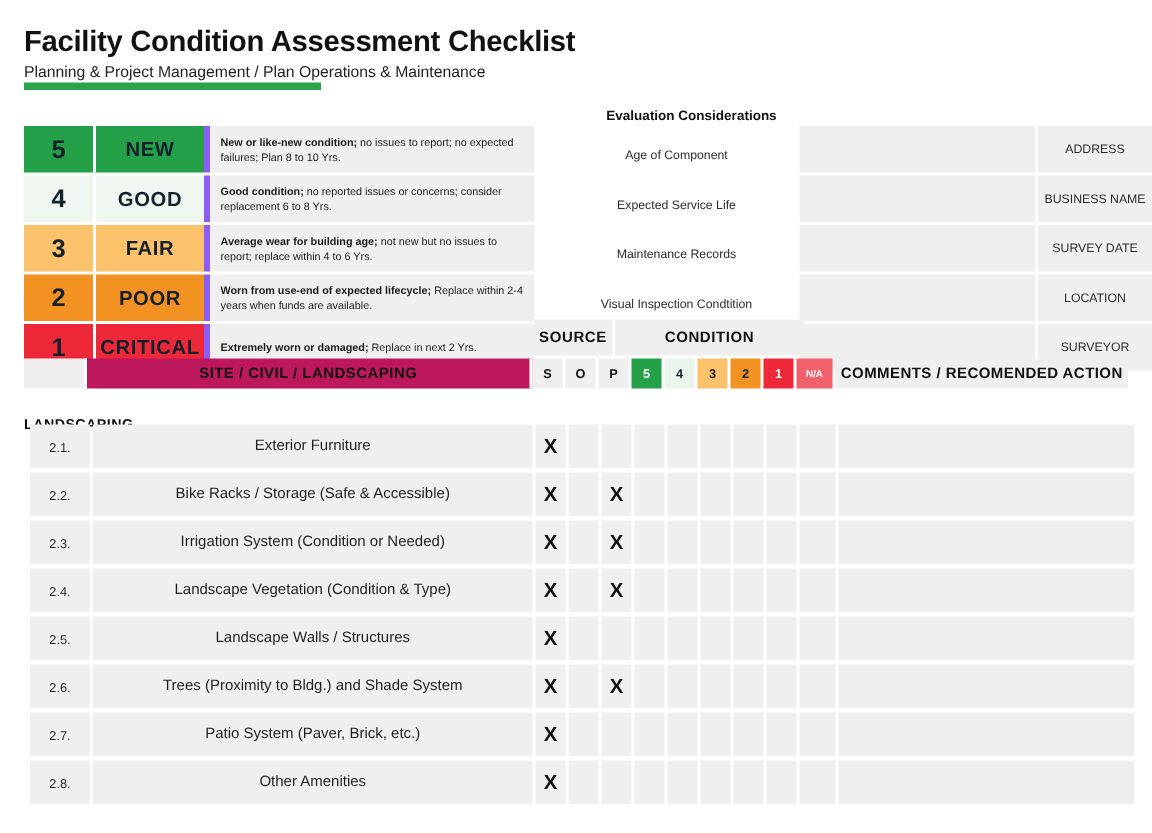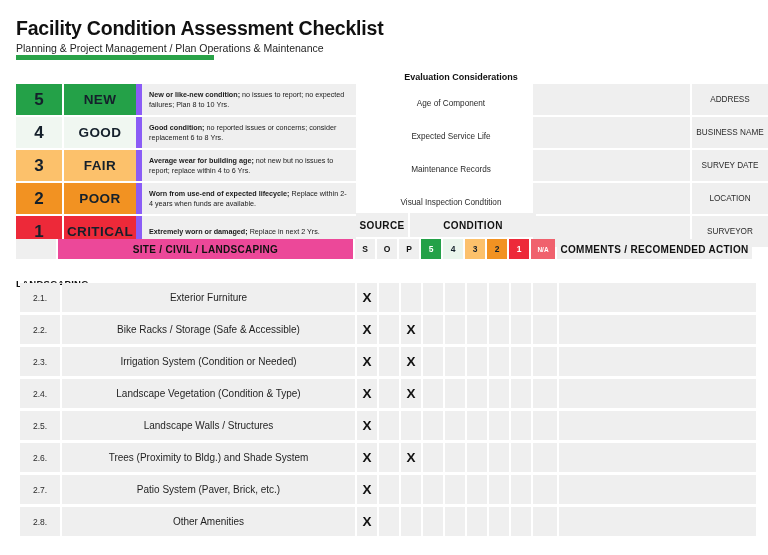--- a/index.html
+++ b/index.html
@@ -89,21 +89,21 @@
     box-sizing: border-box;
     text-align: center;
   }
   .lg-desc {
     flex: 1;
     background: #efefef;
     display: flex;
     align-items: center;
     padding: 0 6px 0 7px;
     box-sizing: border-box;
-    border-left: 6px solid #8b5cf6;
+    border-left: 4px solid #8b5cf6;
     font-size: 7.2px;
     line-height: 1.32;
     color: #1a1a1a;
   }
   .lg-desc b { font-weight: bold; }
   .legend-spacer { height: 2px; }
 
   
   .eval-title {
     position: absolute;
@@ -201,21 +201,21 @@
     display: flex;
     height: 20px;
   }
   .ch-num {
     width: 40px;
     background: #efefef;
     border-right: 2px solid #fff;
   }
   .ch-title {
     width: 295px;
-    background: #ec4899;
+    background: #be185d;
     display: flex;
     align-items: center;
     justify-content: center;
     font-size: 10px;
     font-weight: bold;
     letter-spacing: 0.3px;
     color: #111;
     border-right: 2px solid #fff;
   }
   .ch-sop {

